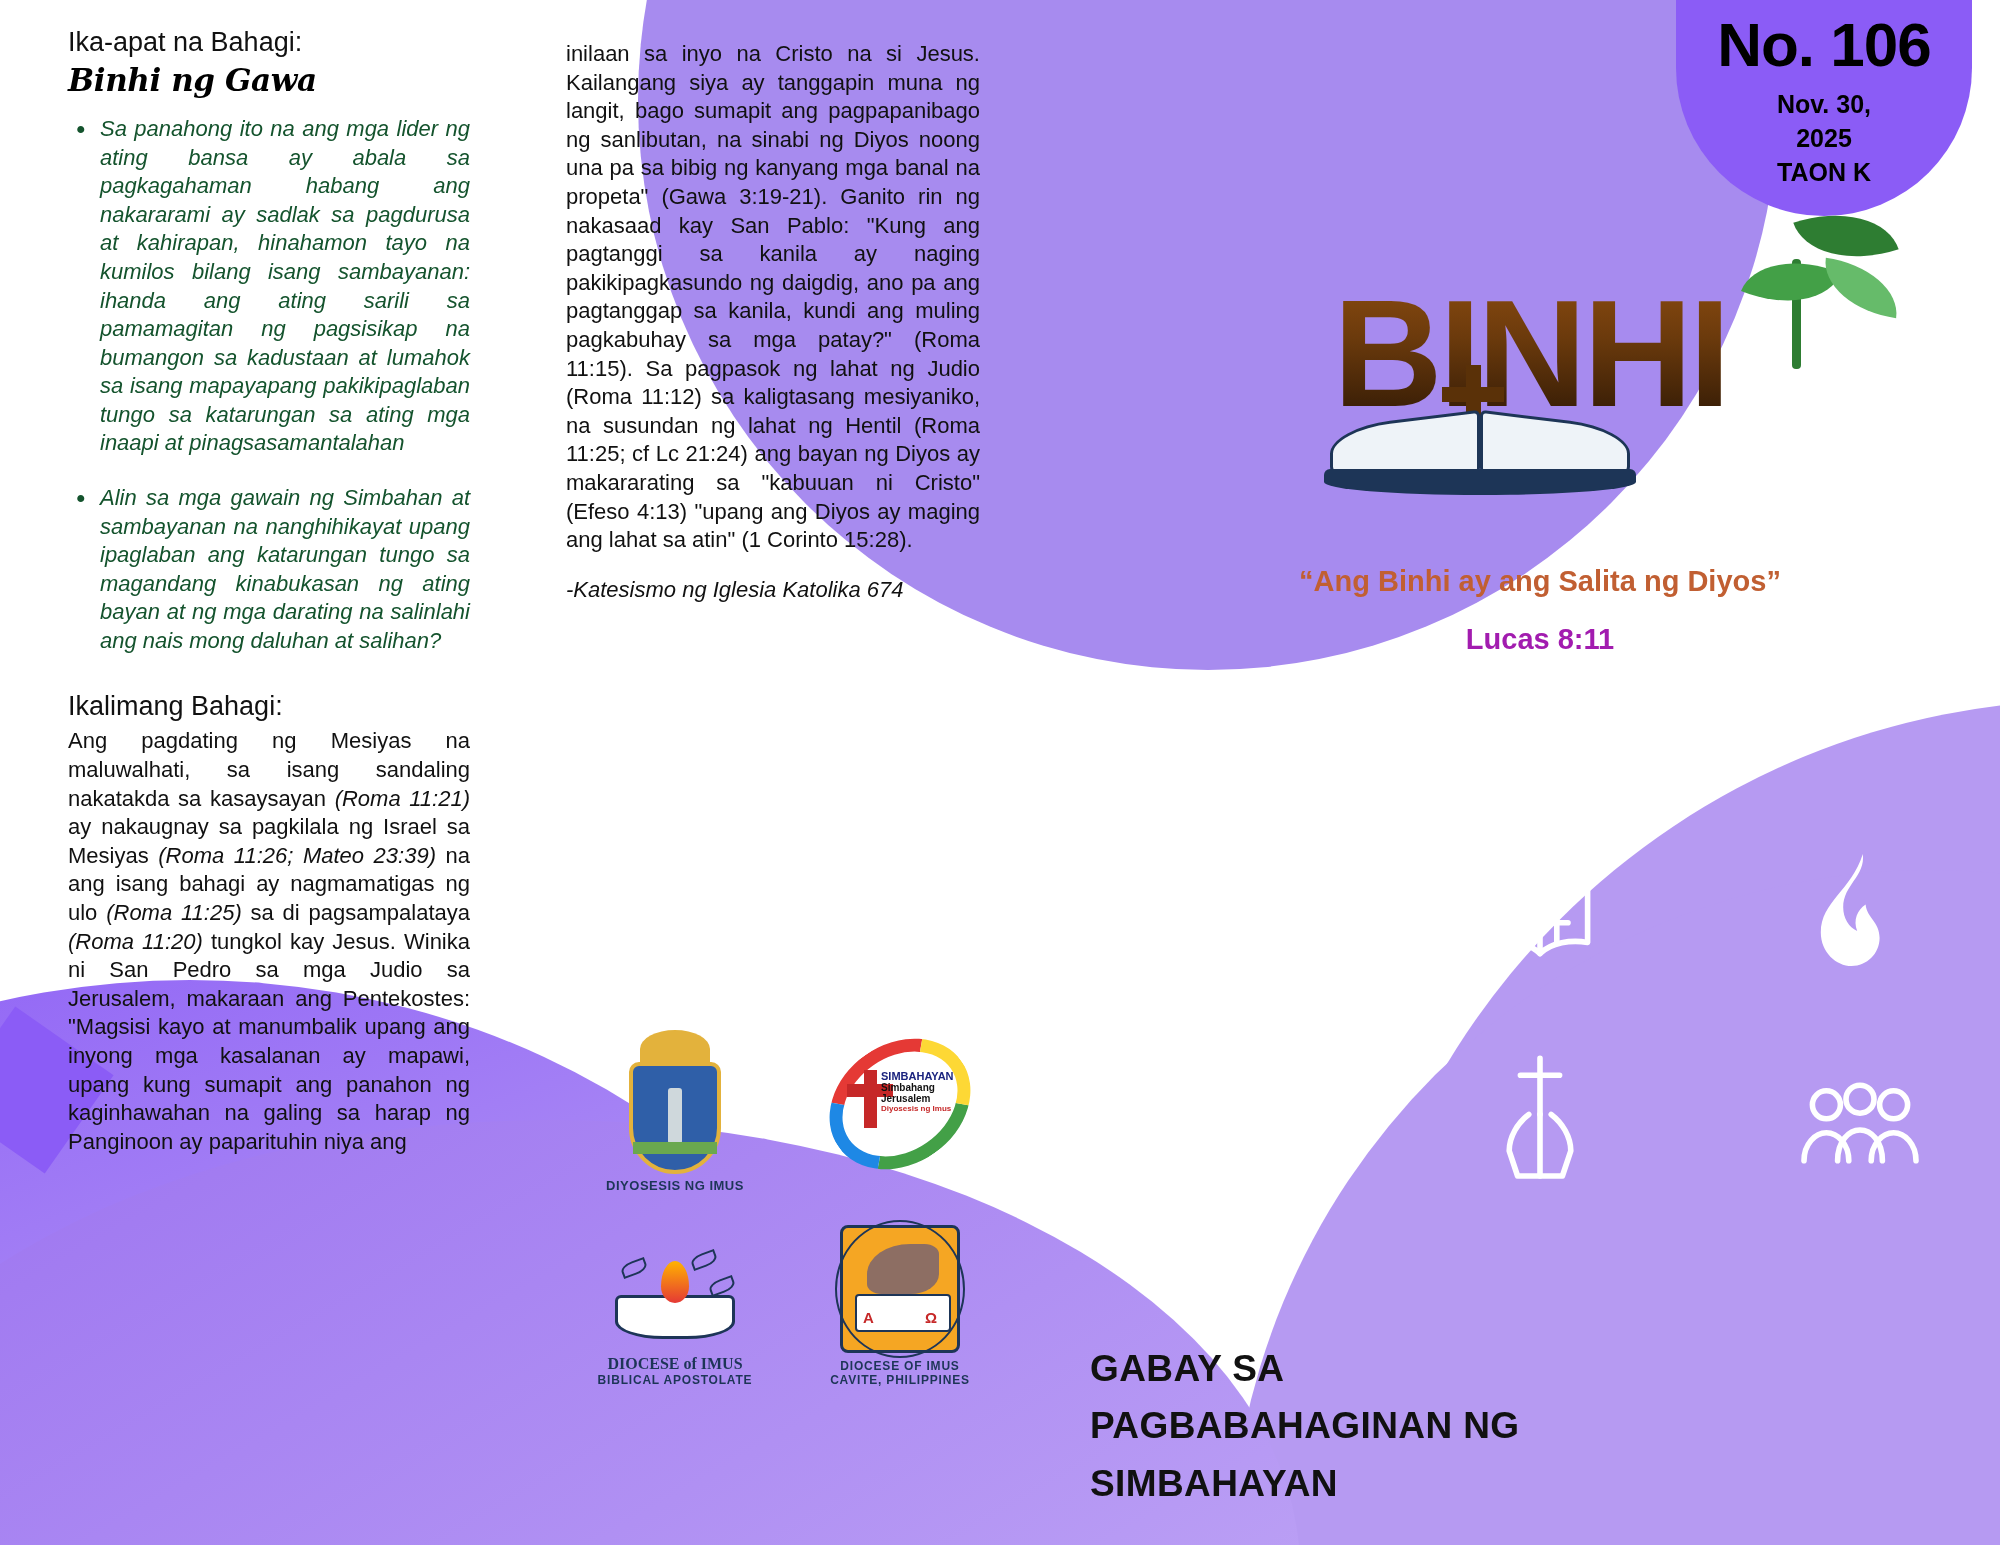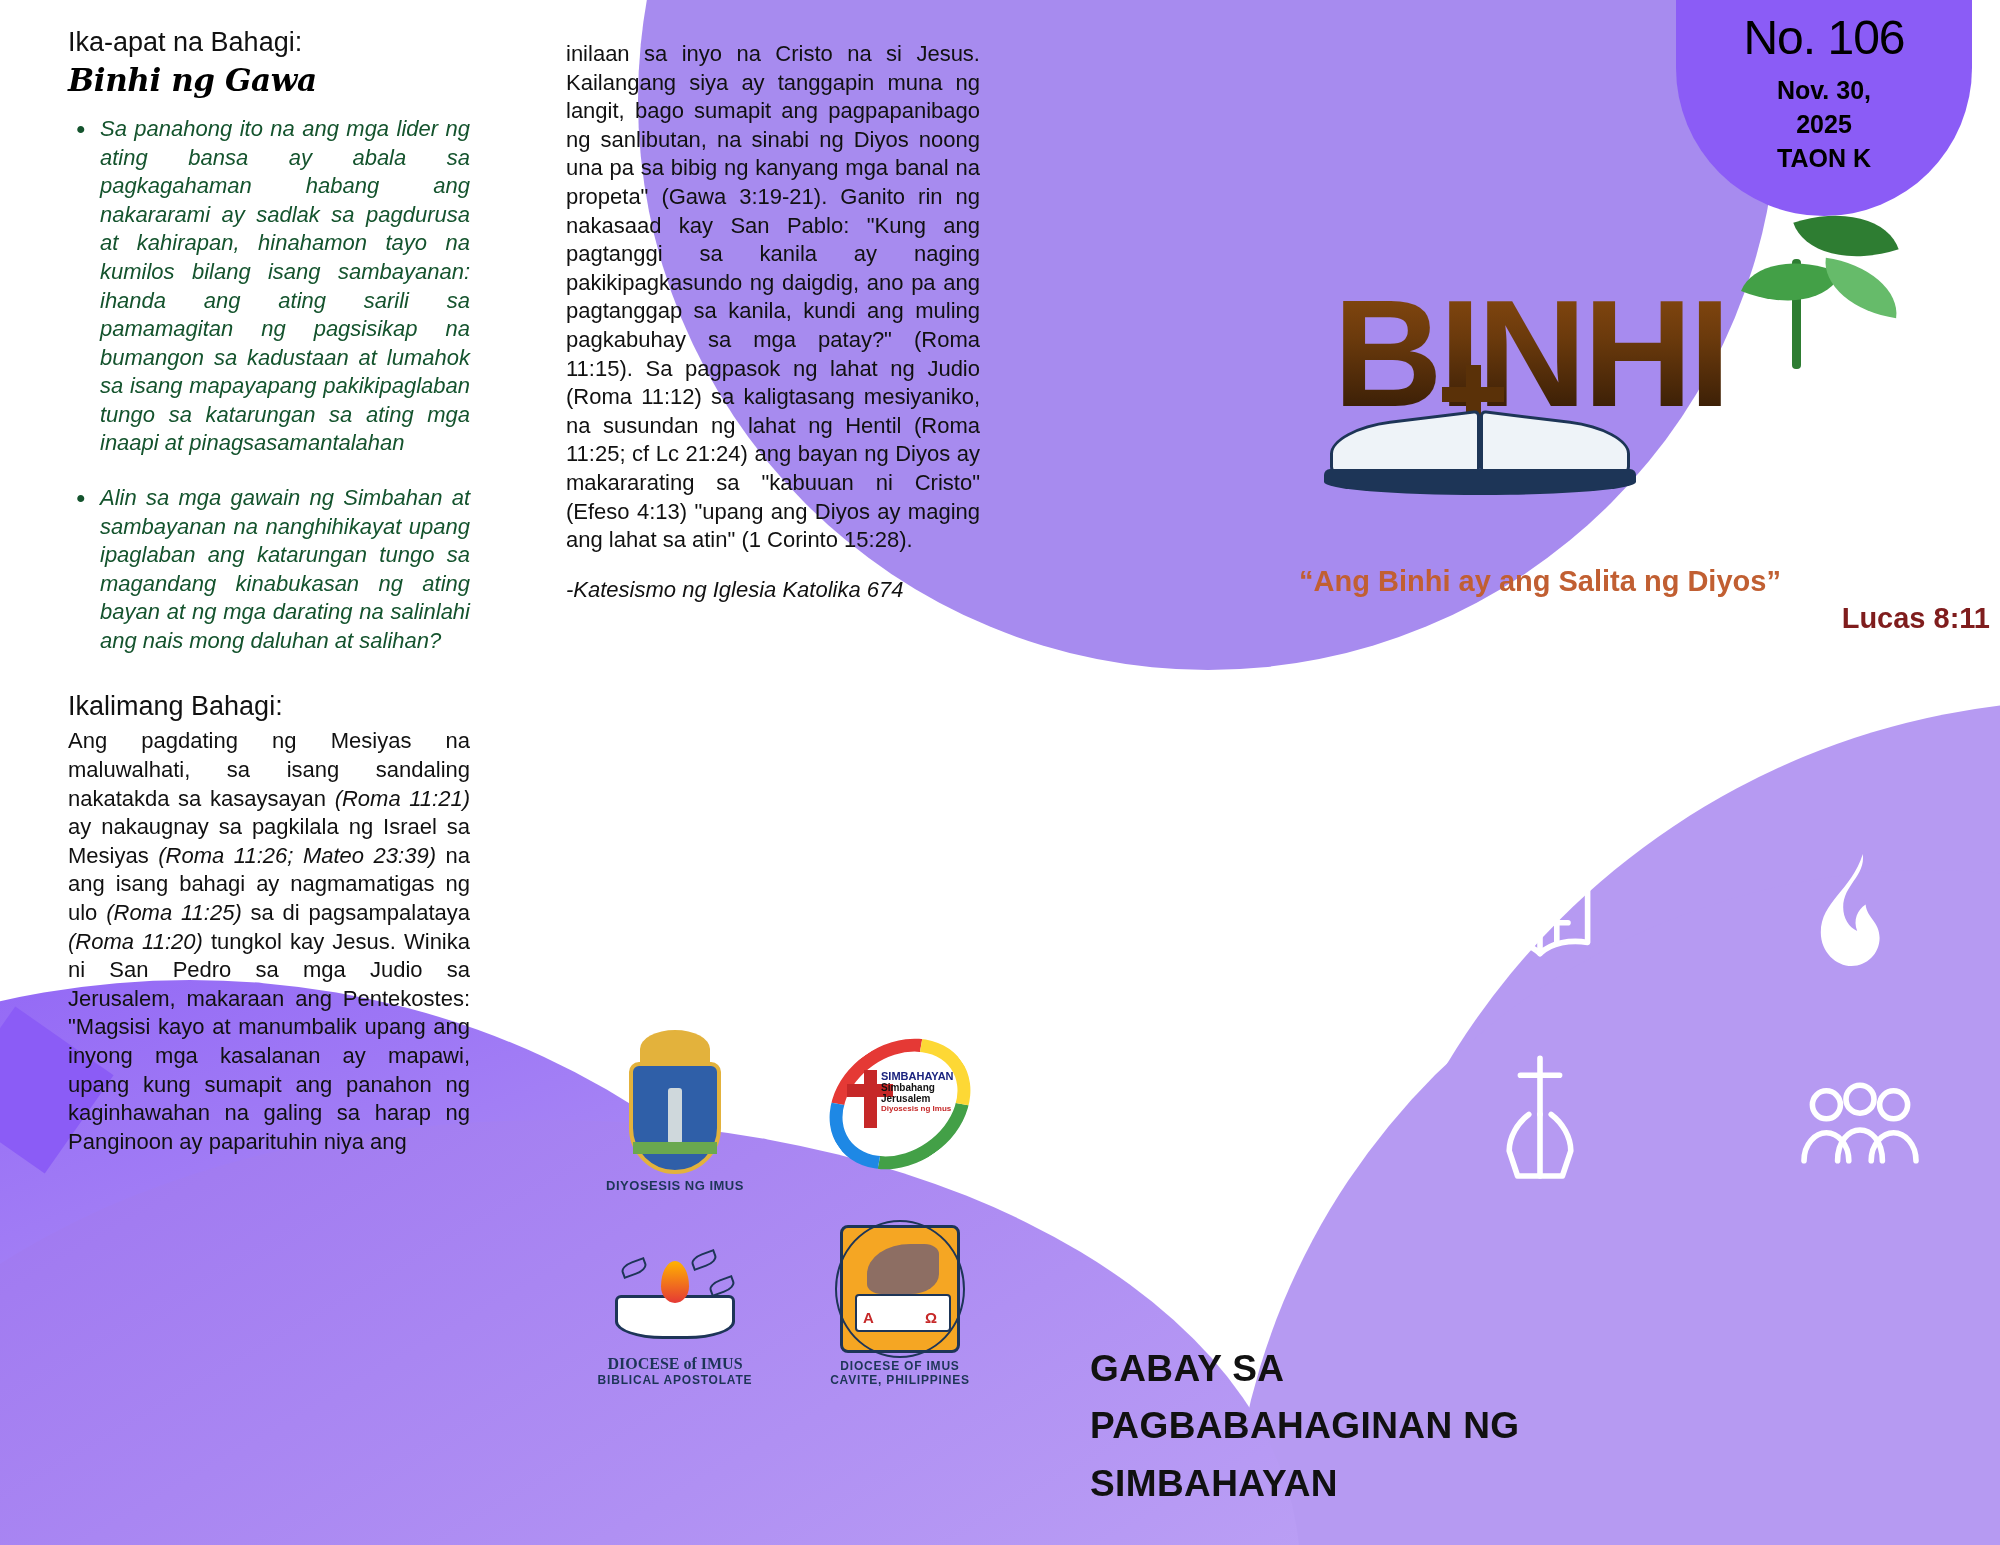--- a/index.html
+++ b/index.html
@@ -92,21 +92,21 @@
     font-size:22px; font-style:italic; text-align:left;
     margin-top:22px; color:#111;
   }
   .p5 { margin-top:4px; }
 
   
   .no-block {
     position:absolute; left:1676px; top:14px; width:296px;
     text-align:center; color:#000;
   }
-  .no-main { font-size:48px; font-weight:normal; letter-spacing:-1px; line-height:1; }
+  .no-main { font-size:62px; font-weight:bold; letter-spacing:-1px; line-height:1; }
   .no-sub { font-size:25px; font-weight:600; line-height:1.35; margin-top:12px; }
 
   .logo-wrap {
     position:absolute; left:1090px; top:215px; width:880px; height:330px;
   }
   .binhi-word {
     position:absolute; left:40px; top:62px; width:800px;
     text-align:center;
     font-family:"Liberation Sans", sans-serif;
     font-weight:bold; font-size:152px; letter-spacing:-4px;
@@ -143,21 +143,21 @@
   }
   .leaf.a { left:70px; top:6px;  width:92px; height:58px; transform:rotate(-18deg); }
   .leaf.b { left:18px; top:54px; width:86px; height:54px; transform:rotate(22deg) scaleX(-1); background:#43a047;}
   .leaf.c { left:92px; top:62px; width:78px; height:50px; transform:rotate(8deg); background:#66bb6a;}
   .stem { position:absolute; left:62px; top:58px; width:9px; height:110px; background:#2e7d32; border-radius:4px; }
 
   .tagline {
     position:absolute; left:1090px; top:565px; width:900px;
     text-align:center; color:#c15f32; font-size:29px; font-weight:600;
   }
-  .tagline .ref { display:block; margin-top:4px; color:#7f1d1d;text-align:right; }
+  .tagline .ref { display:block; margin-top:25px; color:#a21caf; }
 
   
   .icon-grid {
     position:absolute; left:1090px; top:730px; width:900px; height:540px;
   }
   .ic { position:absolute; width:140px; height:140px; }
   .ic svg { width:100%; height:100%; display:block; }
 
   .gabay {
     position:absolute; left:1090px; top:1340px; width:900px;

